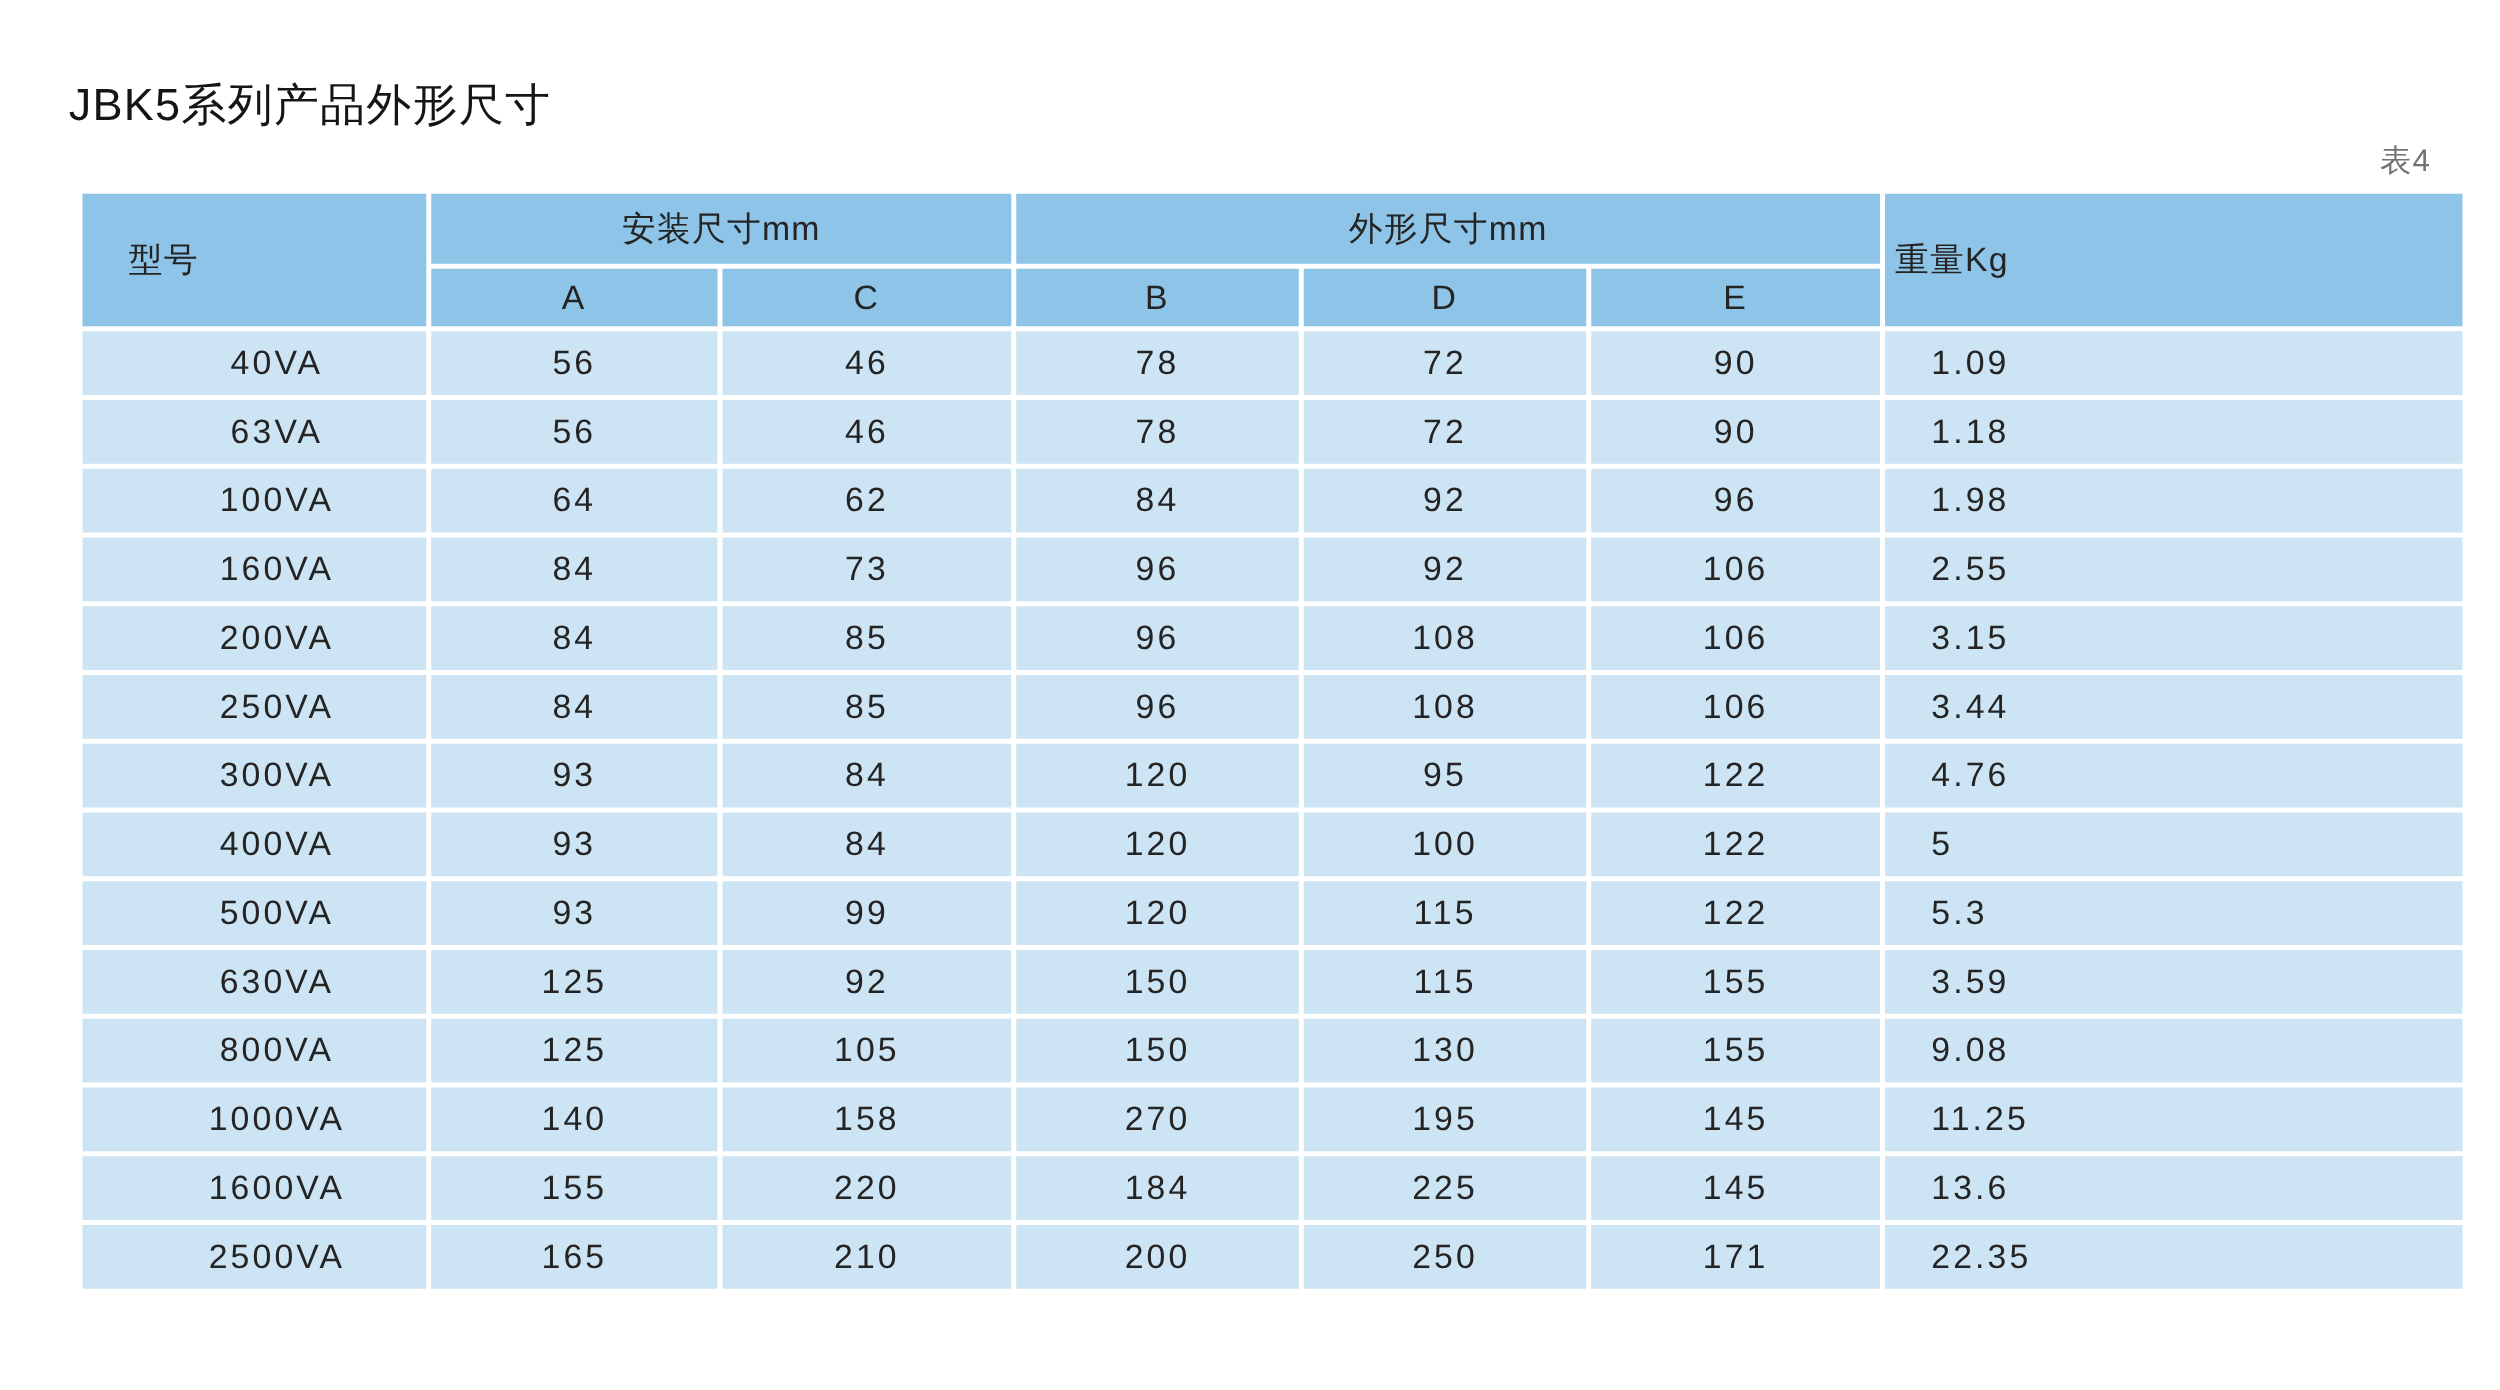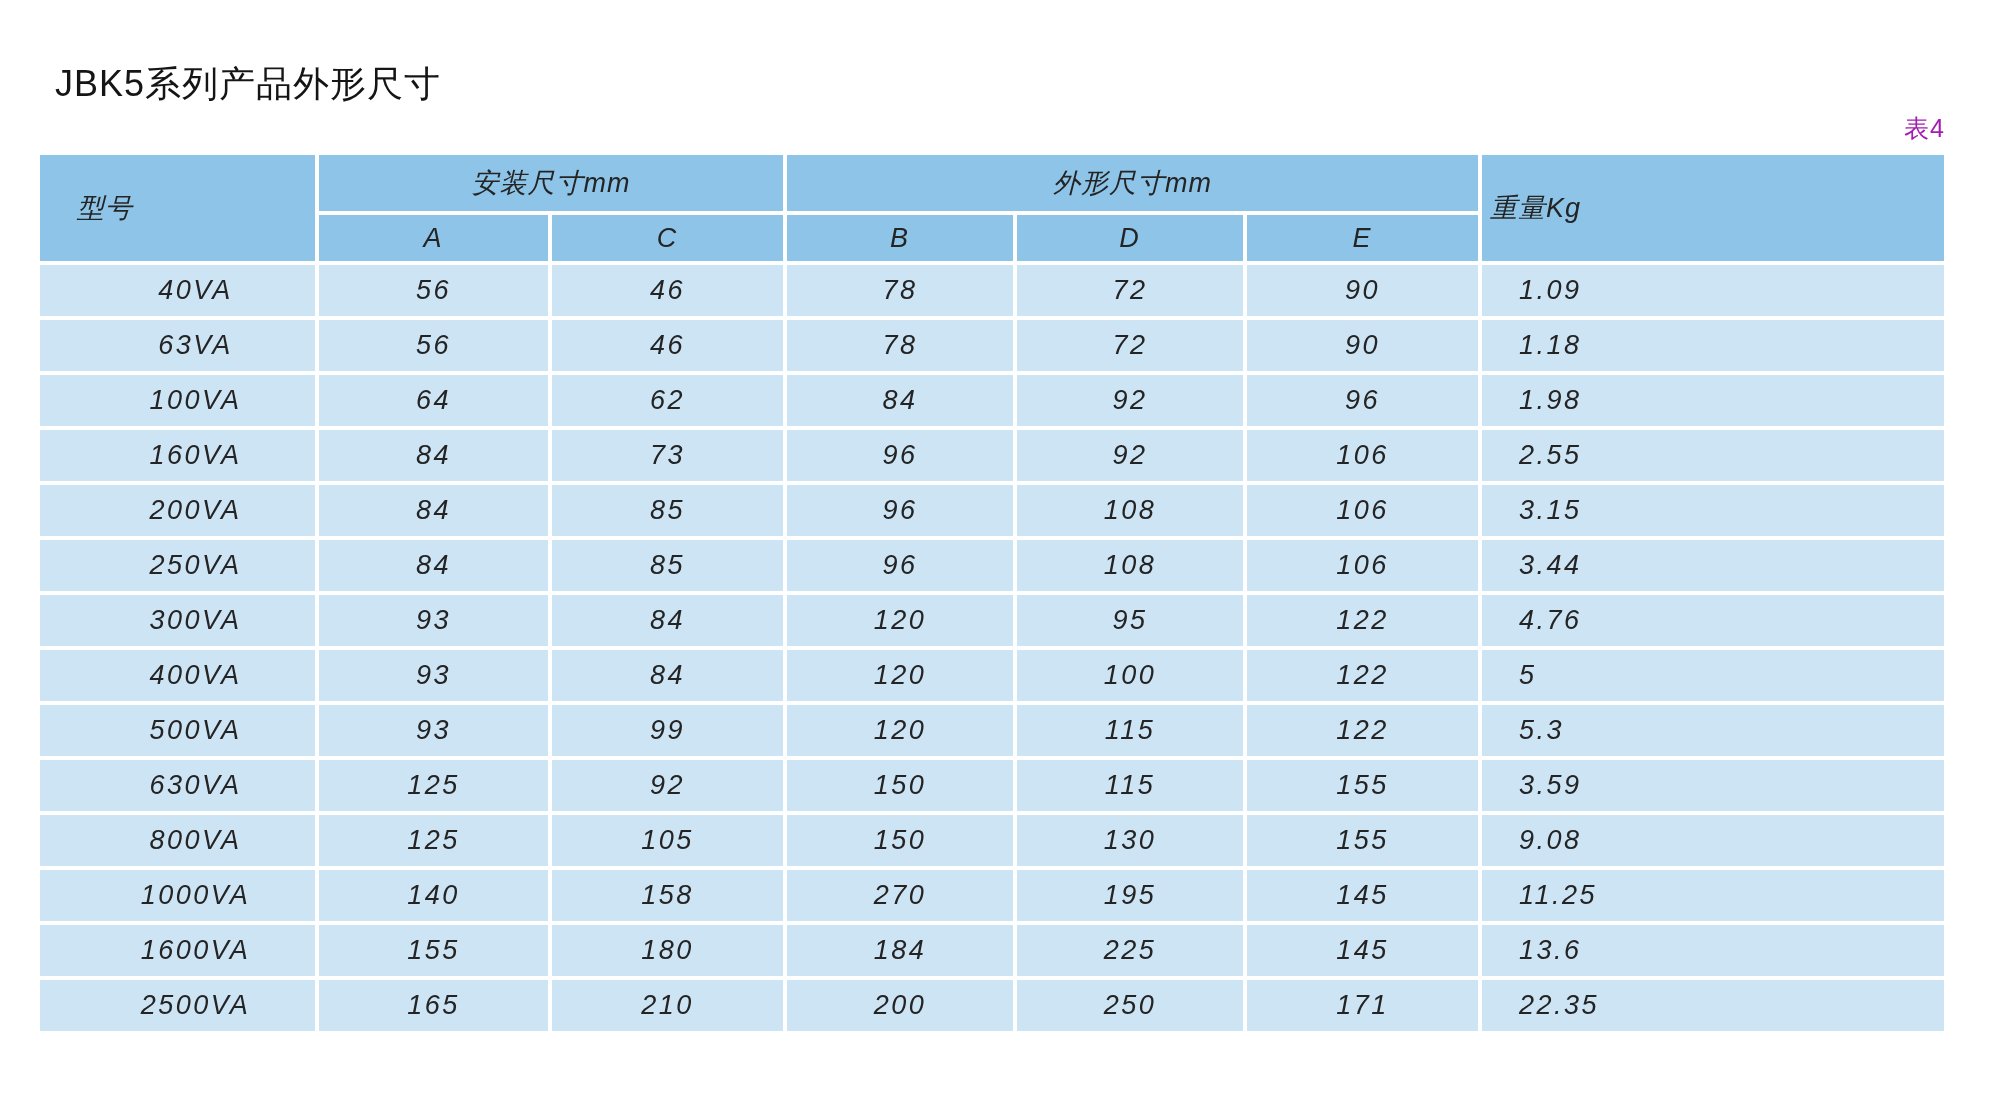--- a/index.html
+++ b/index.html
@@ -20,32 +20,31 @@
     font-size: 36px;
     font-weight: 500;
     letter-spacing: 1px;
     color: #151515;
   }
   .table-label {
     position: absolute;
     right: 55px;
     top: 112px;
     font-size: 25px;
-    color: #a21caf;
+    color: #737373;
     letter-spacing: 1px;
   }
   table.spec-table {
     position: absolute;
-    left: 36px;
+    left: 62px;
     top: 151px;
     width: 1912px;
     border-collapse: separate;
     border-spacing: 4px;
     table-layout: fixed;
-    font-style: italic;
   }
   .spec-table th, .spec-table td {
     background: var(--row-bg, #cde4f5);
     font-weight: normal;
     font-size: 27px;
     color: #242424;
     vertical-align: middle;
     overflow: hidden;
     white-space: nowrap;
   }
@@ -213,21 +212,21 @@
         <td class="num-td">140</td>
         <td class="num-td">158</td>
         <td class="num-td">270</td>
         <td class="num-td">195</td>
         <td class="num-td">145</td>
         <td class="kg-td">11.25</td>
       </tr>
       <tr>
         <td class="model-td">1600VA</td>
         <td class="num-td">155</td>
-        <td class="num-td">180</td>
+        <td class="num-td">220</td>
         <td class="num-td">184</td>
         <td class="num-td">225</td>
         <td class="num-td">145</td>
         <td class="kg-td">13.6</td>
       </tr>
       <tr>
         <td class="model-td">2500VA</td>
         <td class="num-td">165</td>
         <td class="num-td">210</td>
         <td class="num-td">200</td>

